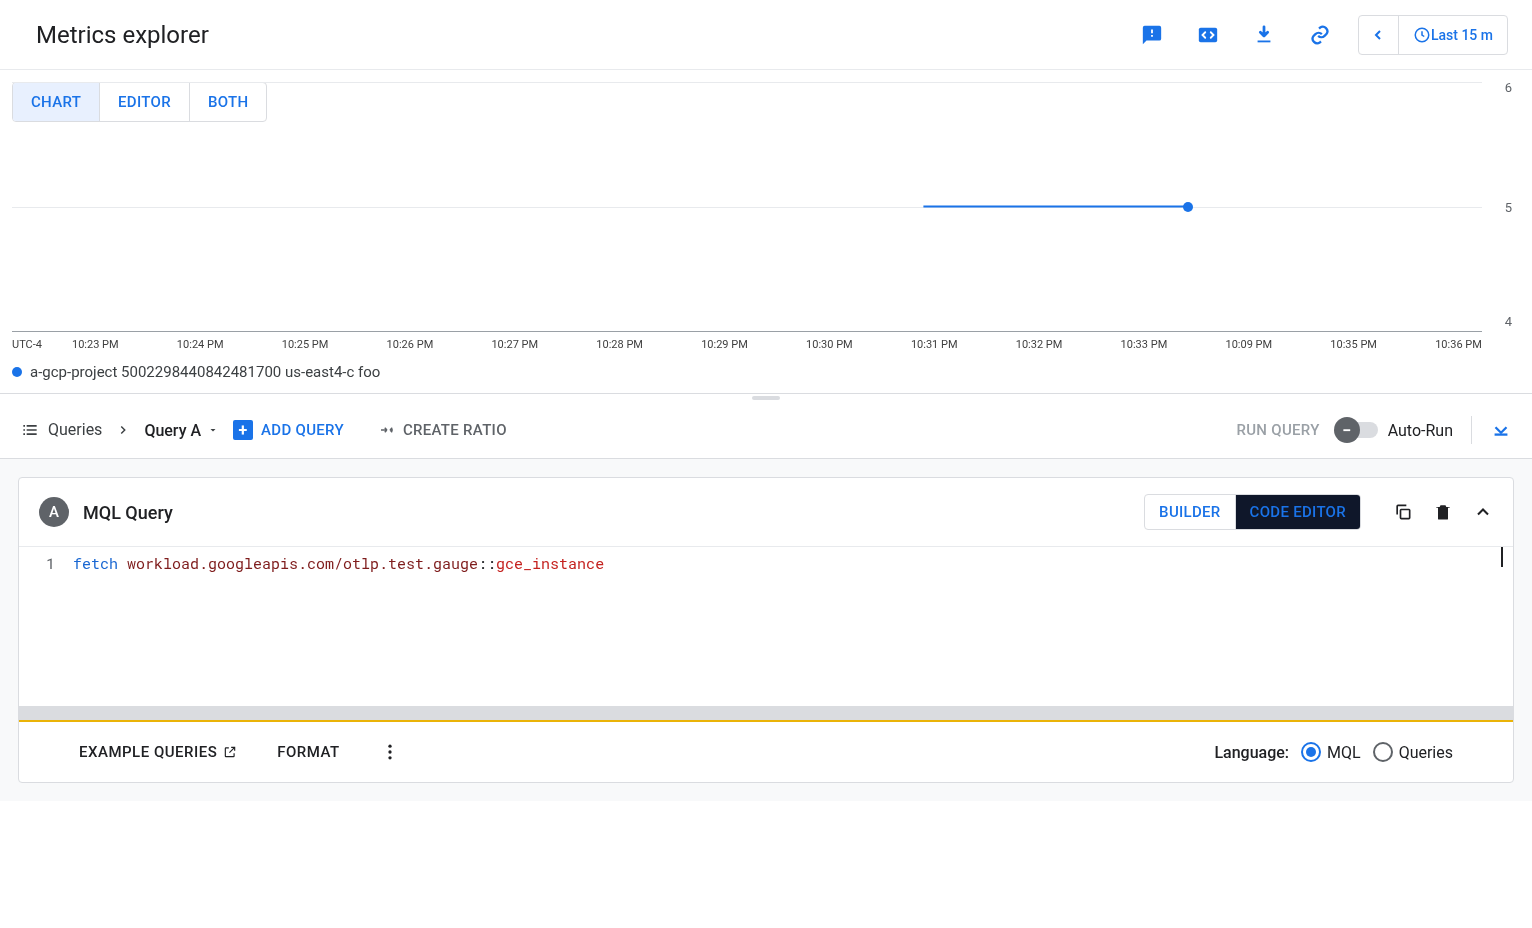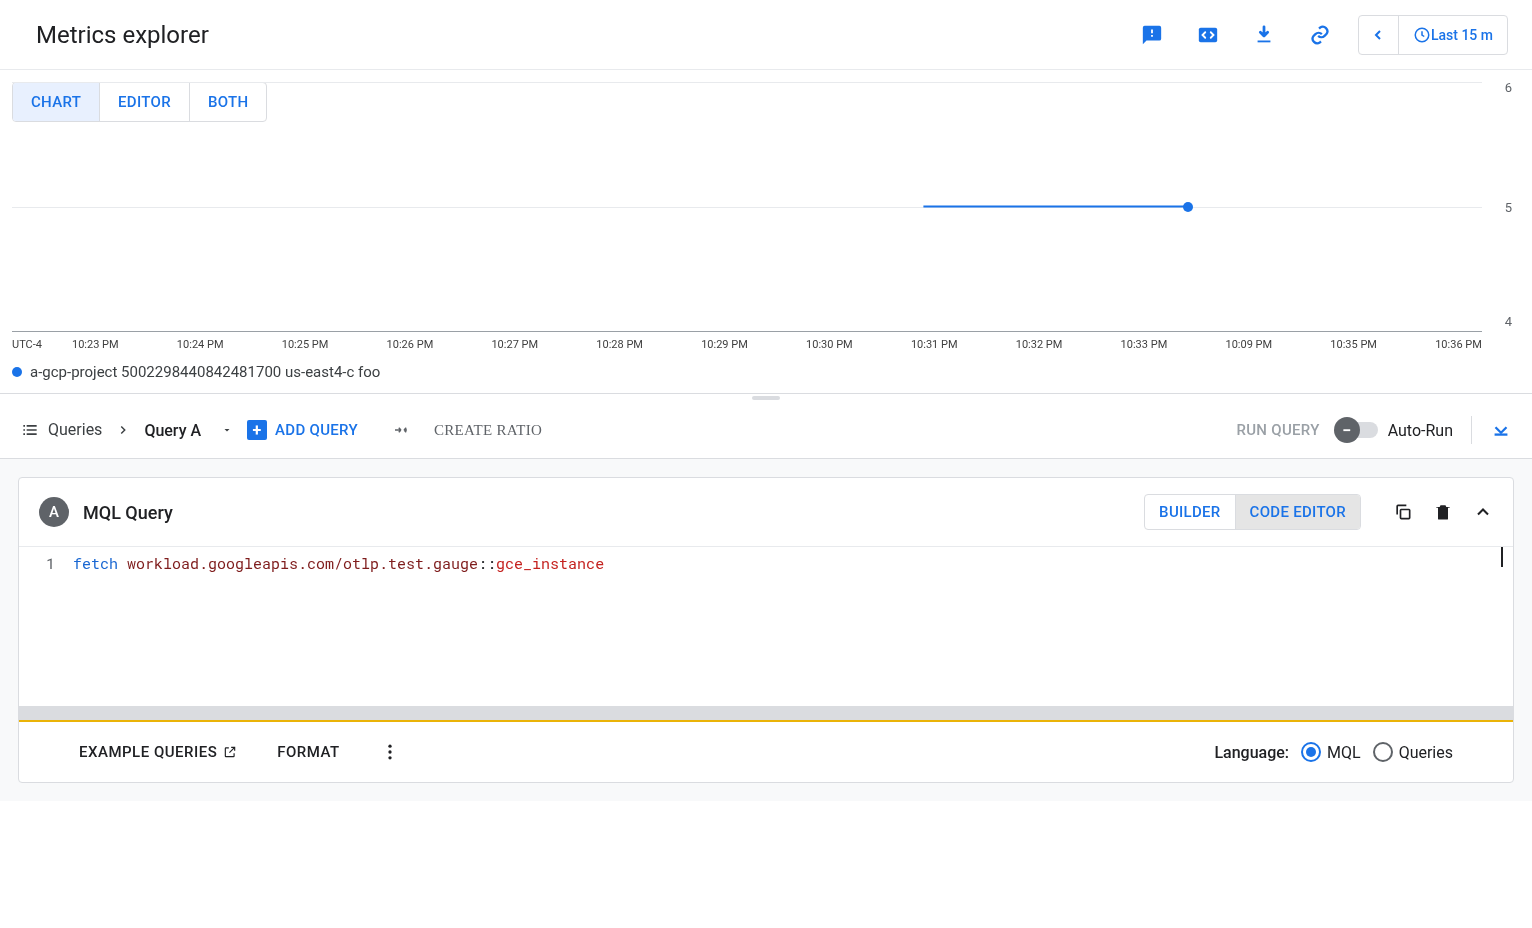--- a/index.html
+++ b/index.html
@@ -186,21 +186,21 @@
 }
 .queries-label {
   display: flex;
   gap: 8px;
   color: #3c4043;
   font-size: 16px;
 }
 .query-selector {
   display: flex;
   align-items: center;
-  gap: 20px;
+  gap: 6px;
   font-weight: 500;
   font-size: 16px;
   cursor: pointer;
 }
 .add-query-btn {
   display: flex;
   align-items: center;
   gap: 8px;
   color: #1a73e8;
   font-weight: 500;
@@ -216,28 +216,27 @@
   height: 20px;
   background: #1a73e8;
   color: #fff;
   font-size: 16px;
   font-weight: bold;
   border-radius: 2px;
 }
 .create-ratio-btn {
   display: flex;
   align-items: center;
-  gap: 24px;
+  gap: 7px;
   color: #5f6368;
   font-weight: 500;
   font-size: 15px;
   cursor: pointer;
   margin-left: 20px;
   letter-spacing: 0.3px;
-  font-family: Liberation Serif, serif;
 }
 .run-query-btn {
   color: #9aa0a6;
   font-weight: 500;
   font-size: 15px;
   letter-spacing: 0.3px;
 }
 .auto-run {
   display: flex;
   align-items: center;
@@ -316,21 +315,21 @@
 }
 .editor-tab {
   padding: 8px 14px;
   font-size: 15px;
   font-weight: 500;
   color: #1a73e8;
   cursor: pointer;
   letter-spacing: 0.3px;
 }
 .editor-tab.active {
-  background: #e5e5e5;
+  background: #0f172a;
 }
 .editor-tab + .editor-tab {
   border-left: 1px solid #dadce0;
 }
 .card-action-icons {
   display: flex;
   align-items: center;
   gap: 20px;
   margin-left: 18px;
 }

